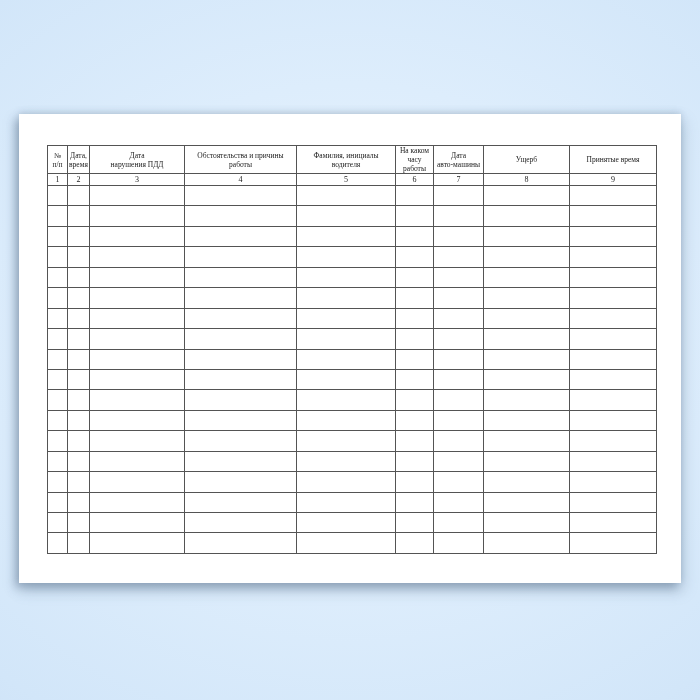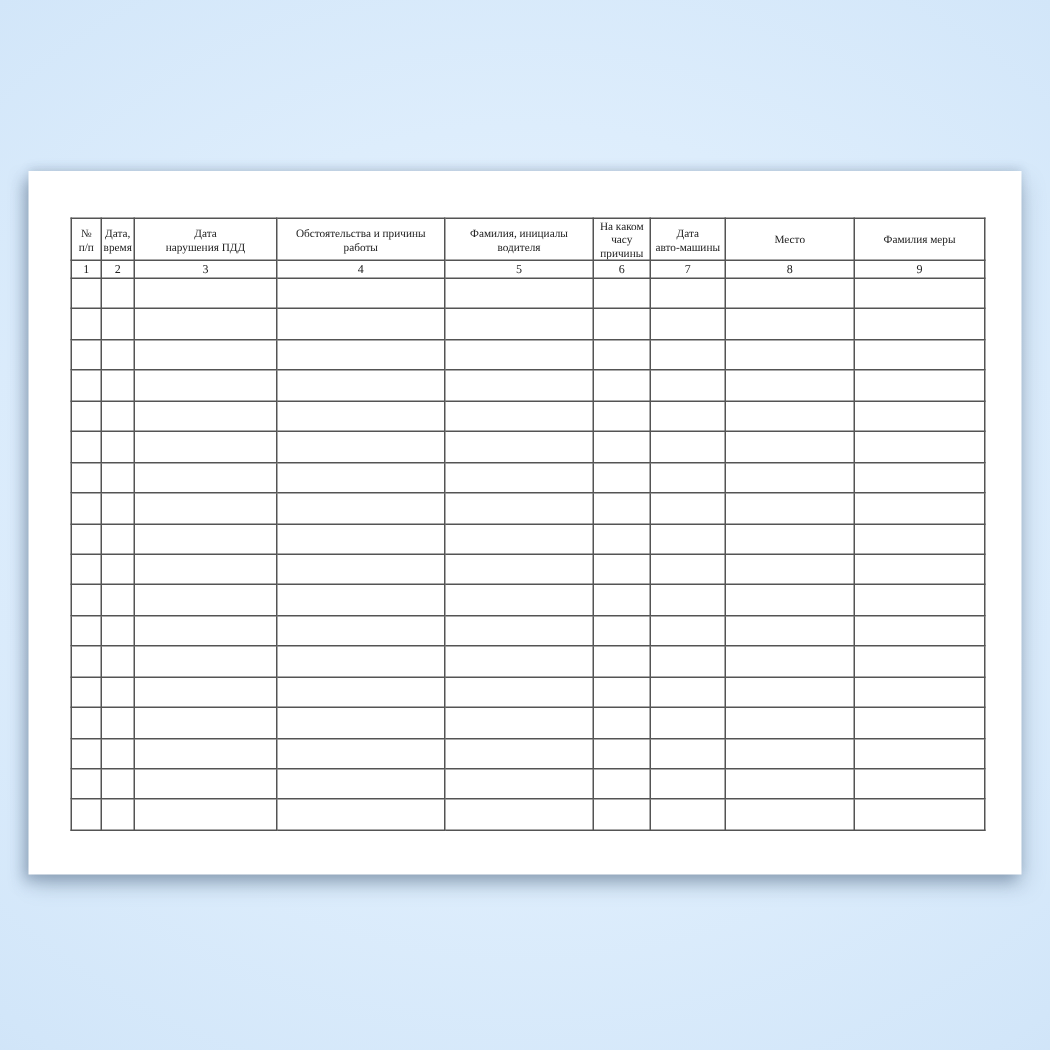--- a/index.html
+++ b/index.html
@@ -81,25 +81,25 @@
           <th>Дата,
 время</th>
           <th>Дата
 нарушения ПДД</th>
           <th>Обстоятельства и причины
 работы</th>
           <th>Фамилия, инициалы
 водителя</th>
           <th>На каком
 часу
-причины</th>
+работы</th>
           <th>Дата
 авто-машины</th>
-          <th>Место</th>
-          <th>Фамилия меры</th>
+          <th>Ущерб</th>
+          <th>Принятые время</th>
         </tr>
       <tr class="number-row">
           <td>1</td>
           <td>2</td>
           <td>3</td>
           <td>4</td>
           <td>5</td>
           <td>6</td>
           <td>7</td>
           <td>8</td>

